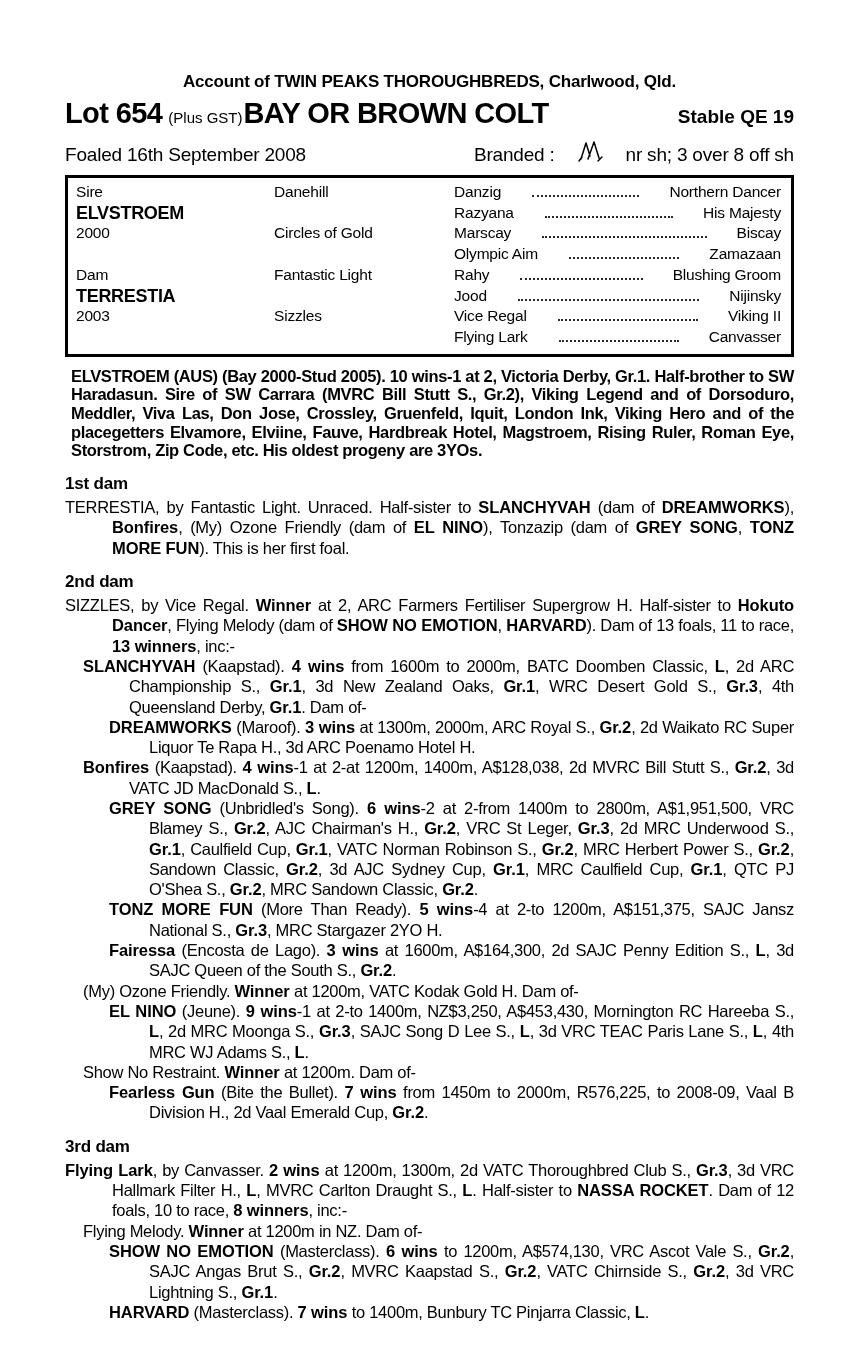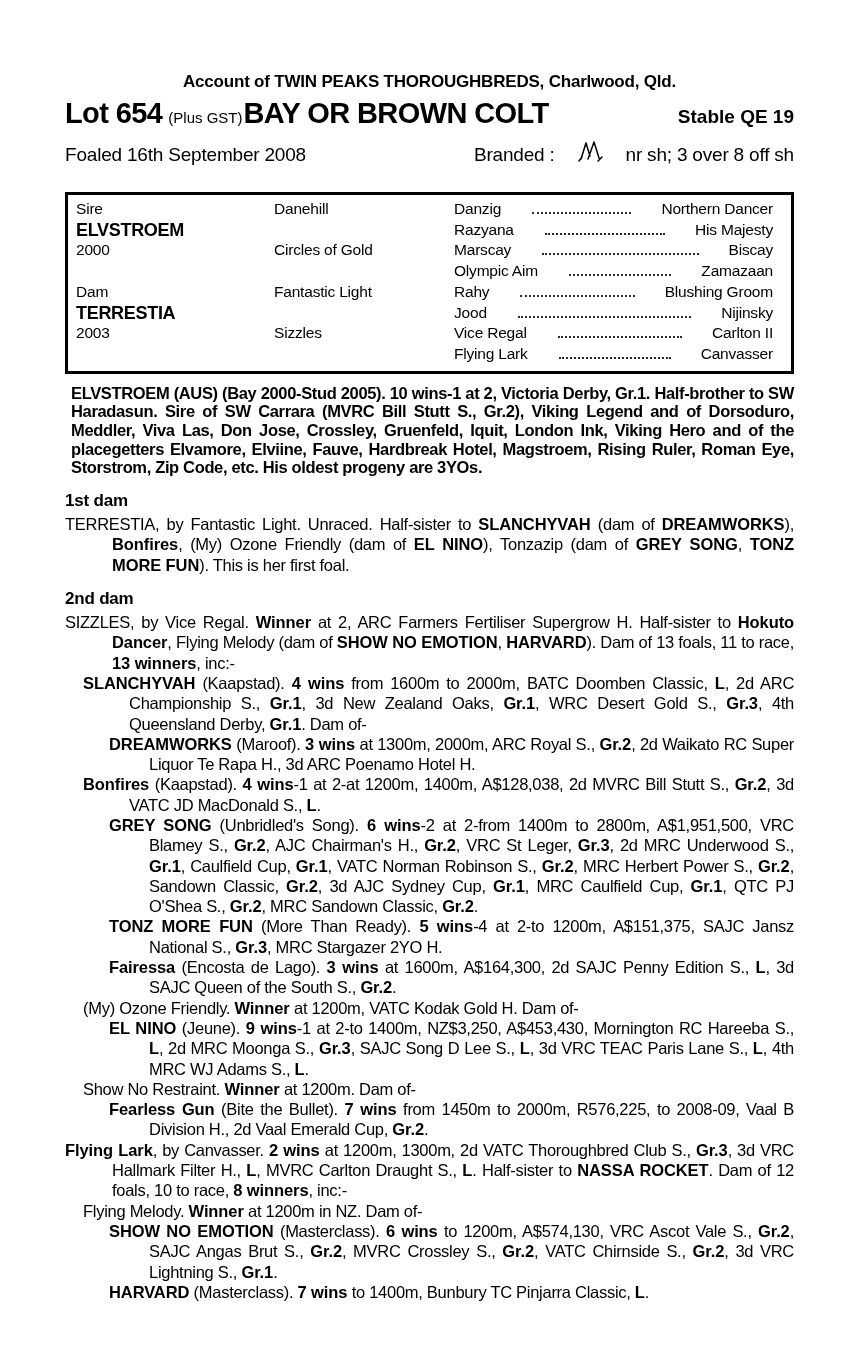--- a/index.html
+++ b/index.html
@@ -12,21 +12,21 @@
   .lotline{display:flex;align-items:baseline;margin-top:5px;}
   .lot-label{font-size:29px;font-weight:bold;letter-spacing:-0.6px;white-space:nowrap;}
   .gst{font-size:15px;margin:0 1px 0 6px;white-space:nowrap;}
   .colt-title{font-size:29px;font-weight:bold;letter-spacing:-0.6px;white-space:nowrap;}
   .stable{margin-left:auto;font-size:19px;font-weight:bold;white-space:nowrap;}
 
   .foaledline{display:flex;justify-content:space-between;align-items:flex-end;margin-top:7px;font-size:19px;letter-spacing:-0.2px;}
   .branded{display:flex;align-items:flex-end;gap:22px;}
   .brandmark{display:inline-block;position:relative;top:3px;}
 
-  .pedbox{border:3px solid #000;margin-top:26px;padding:4px 18px 6px 8px;
+  .pedbox{border:3px solid #000;margin-top:9px;padding:4px 10px 6px 8px;
           display:grid;grid-template-columns:198px 180px 1fr;
           font-size:15.5px;letter-spacing:-0.2px;}
   .pedbox > div{line-height:20.7px;}
   .pc1{grid-column:1;} .pc2{grid-column:2;} .pc3{grid-column:3;gap:28px;}
   .pr1{grid-row:1;} .pr2{grid-row:2;} .pr3{grid-row:3;} .pr4{grid-row:4;}
   .pr5{grid-row:5;} .pr6{grid-row:6;} .pr7{grid-row:7;} .pr8{grid-row:8;}
   .ped-name{font-weight:bold;font-size:18px;letter-spacing:-0.3px;}
   .gg{display:flex;align-items:baseline;white-space:nowrap;}
   .gg .leader{flex:1 1 auto;border-bottom:2px dotted #2a2a2a;margin:0 2px 3px 3px;min-width:12px;}
 
@@ -106,21 +106,21 @@
         <span>Blushing Groom</span>
       </div>
     <div class="pc3 pr6 gg">
         <span>Jood</span>
         <span class="leader"></span>
         <span>Nijinsky</span>
       </div>
     <div class="pc3 pr7 gg">
         <span>Vice Regal</span>
         <span class="leader"></span>
-        <span>Carlton II</span>
+        <span>Viking II</span>
       </div>
     <div class="pc3 pr8 gg">
         <span>Flying Lark</span>
         <span class="leader"></span>
         <span>Canvasser</span>
       </div>
   </div>
 
   <div class="sire-summary"><b>ELVSTROEM (AUS) (Bay 2000-Stud 2005). 10 wins-1 at 2, Victoria Derby, Gr.1. Half-brother to SW Haradasun. Sire of SW Carrara (MVRC Bill Stutt S., Gr.2), Viking Legend and of Dorsoduro, Meddler, Viva Las, Don Jose, Crossley, Gruenfeld, Iquit, London Ink, Viking Hero and of the placegetters Elvamore, Elviine, Fauve, Hardbreak Hotel, Magstroem, Rising Ruler, Roman Eye, Storstrom, Zip Code, etc. His oldest progeny are 3YOs.</b></div>
 
@@ -132,19 +132,20 @@
       <p class="entry lvl1"><b>SLANCHYVAH</b><span> (Kaapstad). </span><b>4 wins</b><span> from 1600m to 2000m, BATC Doomben Classic, </span><b>L</b><span>, 2d ARC Championship S., </span><b>Gr.1</b><span>, 3d New Zealand Oaks, </span><b>Gr.1</b><span>, WRC Desert Gold S., </span><b>Gr.3</b><span>, 4th Queensland Derby, </span><b>Gr.1</b><span>. Dam of-</span></p>
       <p class="entry lvl2"><b>DREAMWORKS</b><span> (Maroof). </span><b>3 wins</b><span> at 1300m, 2000m, ARC Royal S., </span><b>Gr.2</b><span>, 2d Waikato RC Super Liquor Te Rapa H., 3d ARC Poenamo Hotel H.</span></p>
       <p class="entry lvl1"><b>Bonfires</b><span> (Kaapstad). </span><b>4 wins</b><span>-1 at 2-at 1200m, 1400m, A$128,038, 2d MVRC Bill Stutt S., </span><b>Gr.2</b><span>, 3d VATC JD MacDonald S., </span><b>L</b><span>.</span></p>
       <p class="entry lvl2"><b>GREY SONG</b><span> (Unbridled's Song). </span><b>6 wins</b><span>-2 at 2-from 1400m to 2800m, A$1,951,500, VRC Blamey S., </span><b>Gr.2</b><span>, AJC Chairman's H., </span><b>Gr.2</b><span>, VRC St Leger, </span><b>Gr.3</b><span>, 2d MRC Underwood S., </span><b>Gr.1</b><span>, Caulfield Cup, </span><b>Gr.1</b><span>, VATC Norman Robinson S., </span><b>Gr.2</b><span>, MRC Herbert Power S., </span><b>Gr.2</b><span>, Sandown Classic, </span><b>Gr.2</b><span>, 3d AJC Sydney Cup, </span><b>Gr.1</b><span>, MRC Caulfield Cup, </span><b>Gr.1</b><span>, QTC PJ O'Shea S., </span><b>Gr.2</b><span>, MRC Sandown Classic, </span><b>Gr.2</b><span>.</span></p>
       <p class="entry lvl2"><b>TONZ MORE FUN</b><span> (More Than Ready). </span><b>5 wins</b><span>-4 at 2-to 1200m, A$151,375, SAJC Jansz National S., </span><b>Gr.3</b><span>, MRC Stargazer 2YO H.</span></p>
       <p class="entry lvl2"><b>Fairessa</b><span> (Encosta de Lago). </span><b>3 wins</b><span> at 1600m, A$164,300, 2d SAJC Penny Edition S., </span><b>L</b><span>, 3d SAJC Queen of the South S., </span><b>Gr.2</b><span>.</span></p>
       <p class="entry lvl1"><span>(My) Ozone Friendly. </span><b>Winner</b><span> at 1200m, VATC Kodak Gold H. Dam of-</span></p>
       <p class="entry lvl2"><b>EL NINO</b><span> (Jeune). </span><b>9 wins</b><span>-1 at 2-to 1400m, NZ$3,250, A$453,430, Mornington RC Hareeba S., </span><b>L</b><span>, 2d MRC Moonga S., </span><b>Gr.3</b><span>, SAJC Song D Lee S., </span><b>L</b><span>, 3d VRC TEAC Paris Lane S., </span><b>L</b><span>, 4th MRC WJ Adams S., </span><b>L</b><span>.</span></p>
       <p class="entry lvl1"><span>Show No Restraint. </span><b>Winner</b><span> at 1200m. Dam of-</span></p>
       <p class="entry lvl2"><b>Fearless Gun</b><span> (Bite the Bullet). </span><b>7 wins</b><span> from 1450m to 2000m, R576,225, to 2008-09, Vaal B Division H., 2d Vaal Emerald Cup, </span><b>Gr.2</b><span>.</span></p>
+      <div class="section-heading">3rd dam</div>
       <p class="entry lvl0"><b>Flying Lark</b><span>, by Canvasser. </span><b>2 wins</b><span> at 1200m, 1300m, 2d VATC Thoroughbred Club S., </span><b>Gr.3</b><span>, 3d VRC Hallmark Filter H., </span><b>L</b><span>, MVRC Carlton Draught S., </span><b>L</b><span>. Half-sister to </span><b>NASSA ROCKET</b><span>. Dam of 12 foals, 10 to race, </span><b>8 winners</b><span>, inc:-</span></p>
       <p class="entry lvl1"><span>Flying Melody. </span><b>Winner</b><span> at 1200m in NZ. Dam of-</span></p>
-      <p class="entry lvl2"><b>SHOW NO EMOTION</b><span> (Masterclass). </span><b>6 wins</b><span> to 1200m, A$574,130, VRC Ascot Vale S., </span><b>Gr.2</b><span>, SAJC Angas Brut S., </span><b>Gr.2</b><span>, MVRC Crossley S., </span><b>Gr.2</b><span>, VATC Chirnside S., </span><b>Gr.2</b><span>, 3d VRC Lightning S., </span><b>Gr.1</b><span>.</span></p>
+      <p class="entry lvl2"><b>SHOW NO EMOTION</b><span> (Masterclass). </span><b>6 wins</b><span> to 1200m, A$574,130, VRC Ascot Vale S., </span><b>Gr.2</b><span>, SAJC Angas Brut S., </span><b>Gr.2</b><span>, MVRC Kaapstad S., </span><b>Gr.2</b><span>, VATC Chirnside S., </span><b>Gr.2</b><span>, 3d VRC Lightning S., </span><b>Gr.1</b><span>.</span></p>
       <p class="entry lvl2"><b>HARVARD</b><span> (Masterclass). </span><b>7 wins</b><span> to 1400m, Bunbury TC Pinjarra Classic, </span><b>L</b><span>.</span></p>
     </div>
 
 </div>
 
 </body></html>

